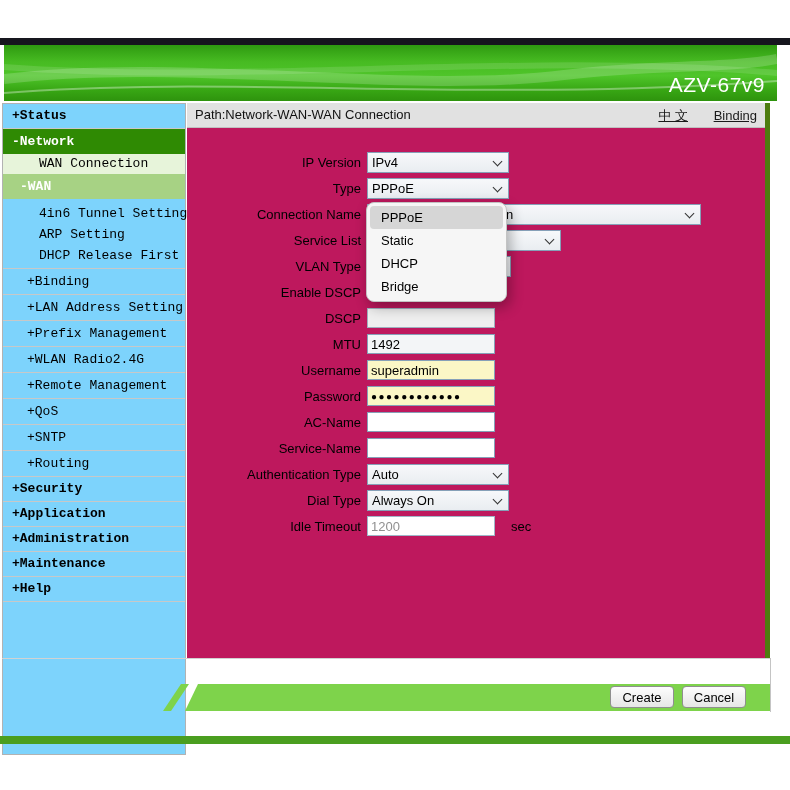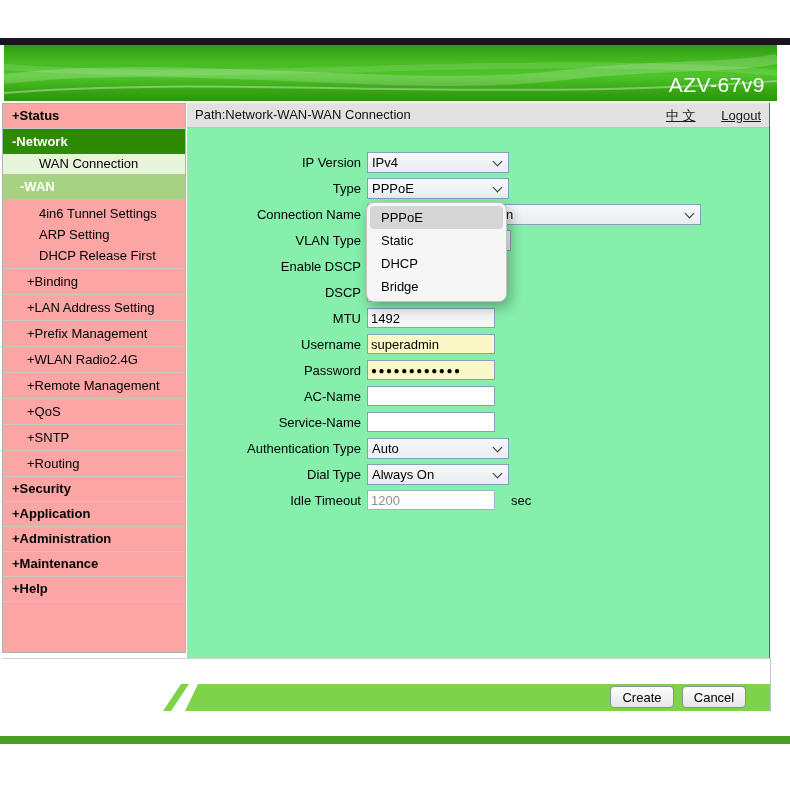--- a/index.html
+++ b/index.html
@@ -9,34 +9,34 @@
   
   .topbar{position:absolute;left:0;top:38px;width:790px;height:7px;background:#16161e;}
 
   
   .banner{position:absolute;left:4px;top:45px;width:773px;height:56px;overflow:hidden;
           background:linear-gradient(180deg,#2e9a10 0%,#47bb22 30%,#4fc52a 55%,#38a714 80%,#2e930d 100%);}
   .banner svg{position:absolute;left:0;top:0;}
   .brand{position:absolute;right:12px;bottom:4px;color:#fff;font-size:21px;letter-spacing:.5px;margin-top:32px;}
 
   
-  .sidebar{position:absolute;left:2px;top:103px;width:184px;height:550px;background:#fca5a5;
-           border:1px solid #b2b2b2;box-sizing:border-box;}
+  .sidebar{position:absolute;left:2px;top:103px;width:184px;height:652px;background:#7dd3fc;
+           border:1px solid #b2b2b2;box-sizing:border-box;font-family:Liberation Mono, monospace;}
   .side-item{font-size:13px;cursor:pointer;white-space:nowrap;}
   .v-top{font-weight:bold;padding-left:9px;line-height:24px;border-bottom:1px solid #c8c8c8;}
   .v-top-active{font-weight:bold;padding-left:9px;line-height:25px;background:#2f8a03;color:#fff;}
   .v-sub-active{padding-left:17px;line-height:25px;background:#a7d284;color:#fff;font-weight:bold;margin-bottom:4px;}
   .v-leaf-selected{padding-left:36px;line-height:20px;background:#e7f4da;}
   .v-leaf{padding-left:36px;line-height:21px;}
   .v-sub{padding-left:24px;line-height:25px;border-bottom:1px solid #c8c8c8;}
   .sep-after{border-bottom:1px solid #c8c8c8;padding-bottom:2px;}
 
   
-  .main{position:absolute;left:187px;top:103px;width:583px;height:555px;background:#86efac;
-        border-right:1px solid #4d7c0f;box-sizing:border-box;}
+  .main{position:absolute;left:187px;top:103px;width:583px;height:555px;background:#be185d;
+        border-right:5px solid #4d7c0f;box-sizing:border-box;}
   .pathbar{position:absolute;left:0;top:0;right:0;height:25px;background:#e1e1e1;
            border-bottom:1px solid #c0c0c0;box-sizing:border-box;}
   .path-text{position:absolute;left:8px;top:4px;font-size:13px;color:#111;}
   .pathbar-links{position:absolute;right:8px;top:4px;font-size:13px;}
   .pathbar-links a{color:#1a1a1a;text-decoration:underline;margin-left:22px;cursor:pointer;}
 
   
   .form{position:absolute;left:0;top:46px;right:0;}
   .f-row{height:26px;display:flex;align-items:center;}
   .f-label{width:174px;text-align:right;padding-right:6px;font-size:13px;flex:none;}
@@ -117,21 +117,21 @@
       <div class="side-item v-top">+Administration</div>
       <div class="side-item v-top">+Maintenance</div>
       <div class="side-item v-top">+Help</div>
     </div>
 
   <div class="main">
     <div class="pathbar">
       <span class="path-text">Path:Network-WAN-WAN Connection</span>
       <span class="pathbar-links">
         <a>中 文</a>
-        <a>Logout</a>
+        <a>Binding</a>
       </span>
     </div>
 
     <div class="form">
         <div class="f-row">
           <div class="f-label">IP Version</div>
           <div class="sel" style="width: 140px;">
             <span class="sel-text">IPv4</span>
             <span class="chev"></span>
           </div>
@@ -140,20 +140,27 @@
           <div class="f-label">Type</div>
           <div class="sel" style="width: 140px;">
             <span class="sel-text">PPPoE</span>
             <span class="chev"></span>
           </div>
         </div>
         <div class="f-row">
           <div class="f-label">Connection Name</div>
           <div class="sel" style="width: 332px;">
             <span class="sel-text" style="padding-left: 138px;">n</span>
+            <span class="chev"></span>
+          </div>
+        </div>
+        <div class="f-row">
+          <div class="f-label">Service List</div>
+          <div class="sel" style="width: 192px;">
+            <span class="sel-text"></span>
             <span class="chev"></span>
           </div>
         </div>
         <div class="f-row">
           <div class="f-label">VLAN Type</div>
           <div class="sel" style="width: 142px;">
             <span class="sel-text"></span>
             <span class="chev"></span>
           </div>
         </div>

